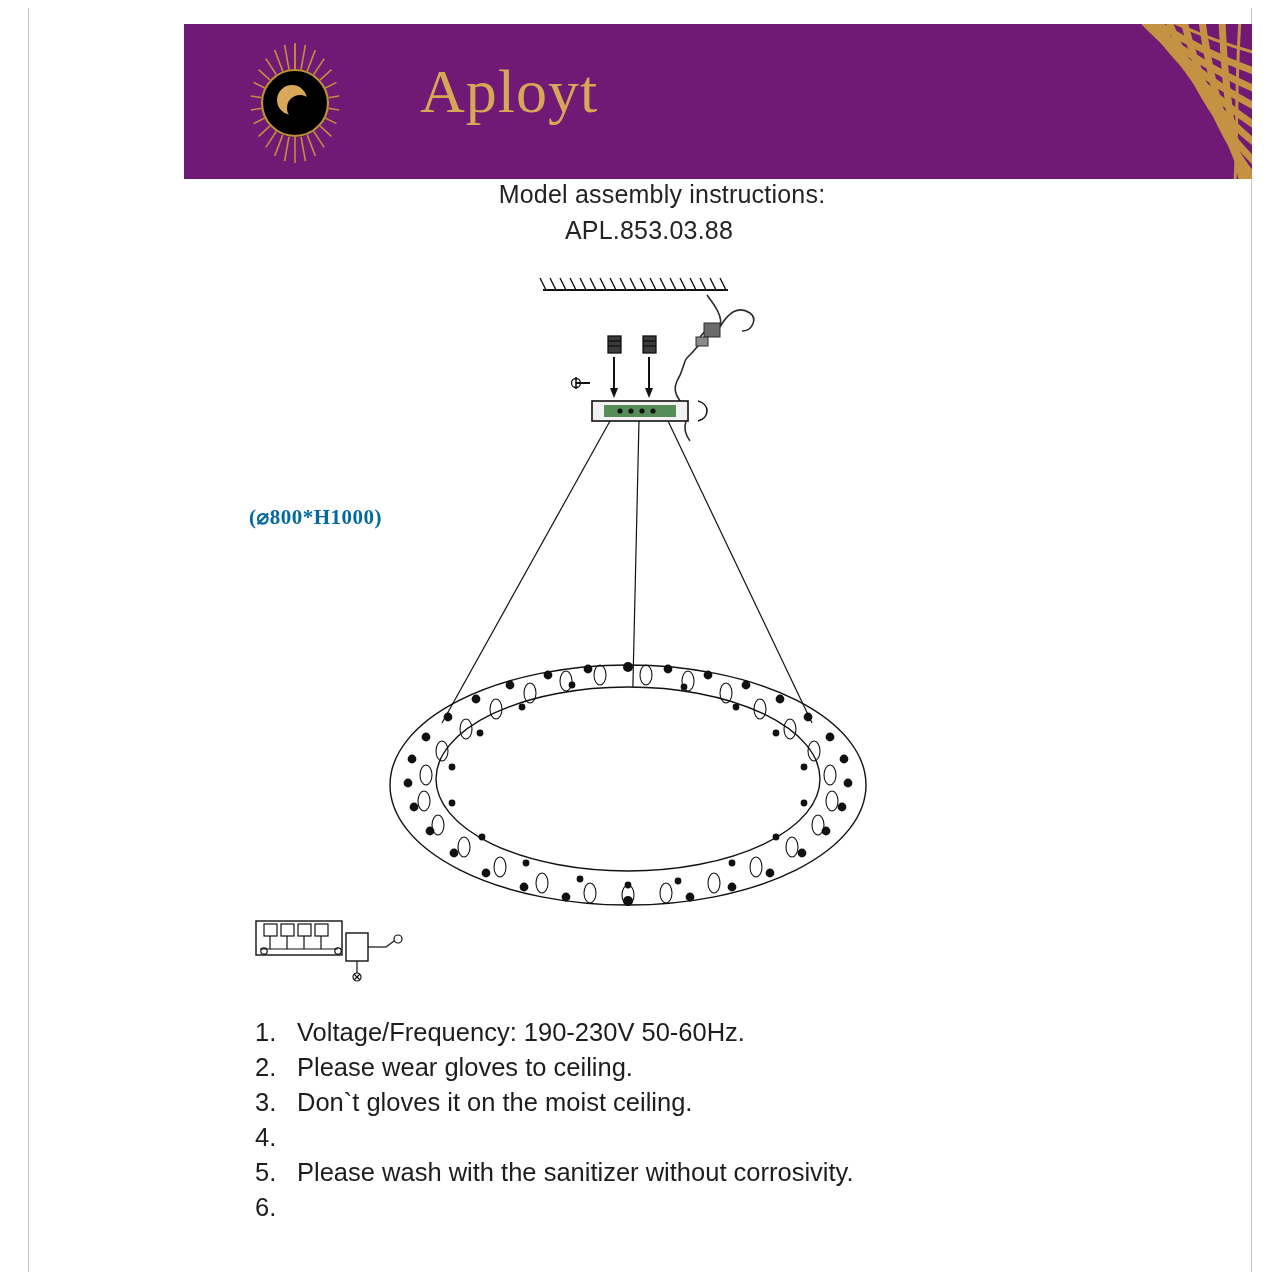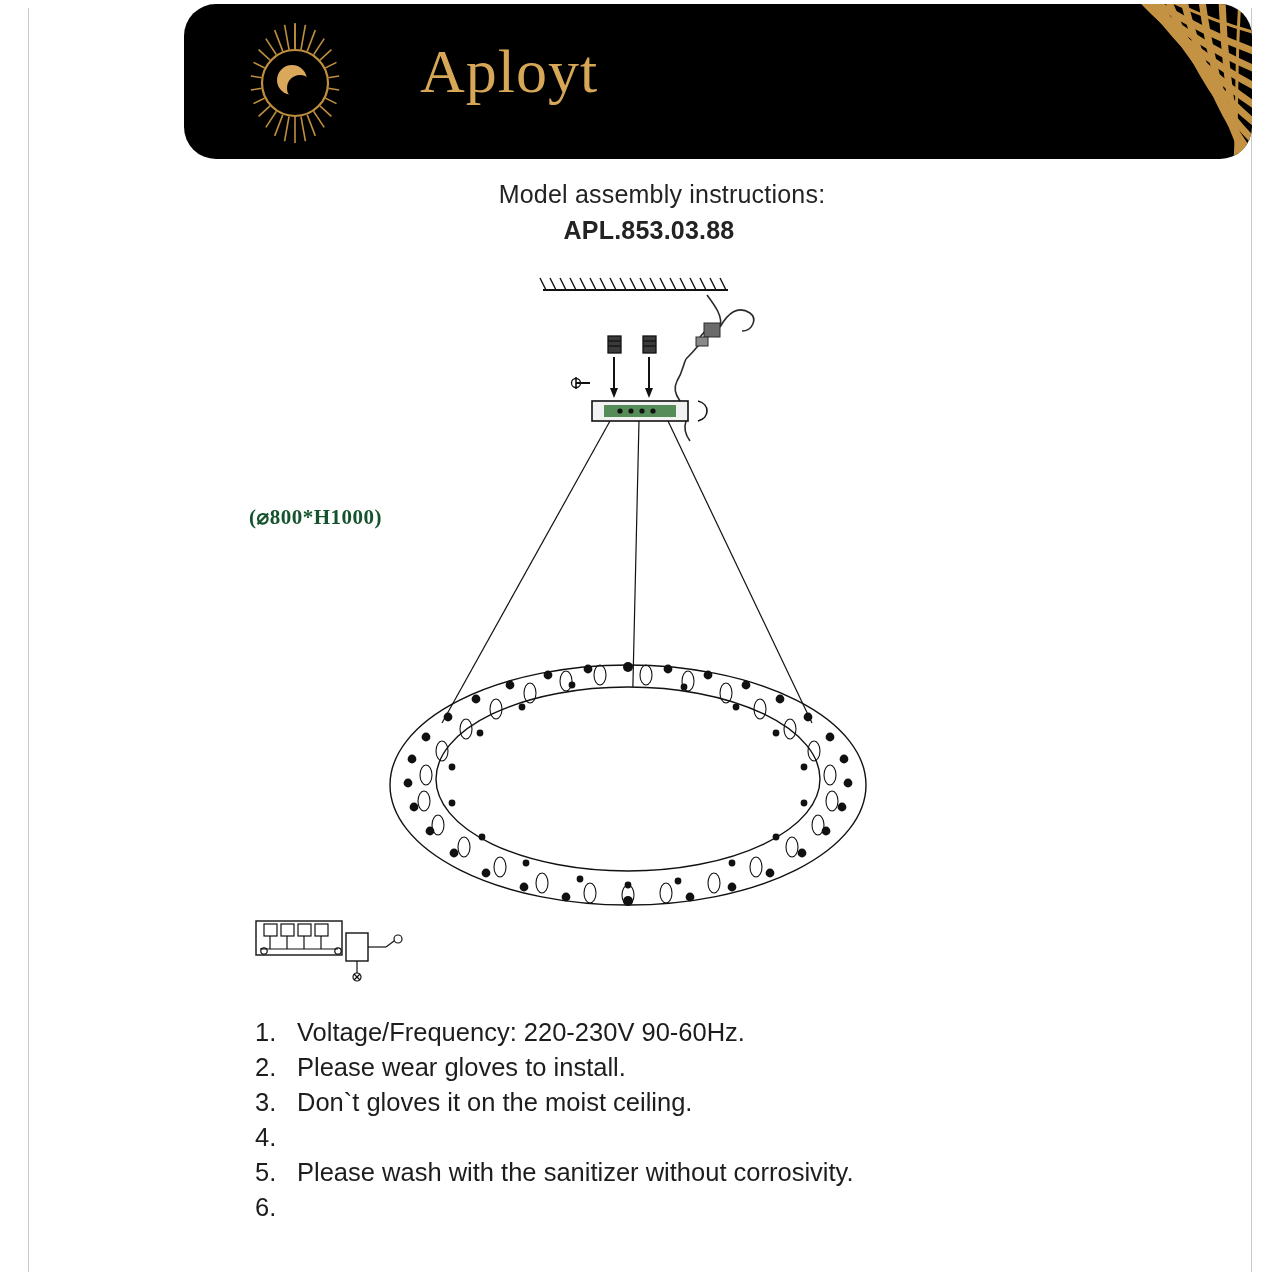--- a/index.html
+++ b/index.html
@@ -28,25 +28,24 @@
     left: 28px; top: 8px;
     width: 1224px; height: 1264px;
     border-left: 1.5px solid #c9c9c9;
     border-right: 1.5px solid #c9c9c9;
     box-sizing: border-box;
   }
 
   
   .banner {
     position: absolute;
-    left: 184px; top: 4px;
+    left: 184px; top: 24px;
     width: 1068px; height: 155px;
-    background: #000000;
+    background: #701a75;
     overflow: hidden;
-    border-radius: 32px;
   }
   .banner-logo-mark {
     position: absolute;
     left: 46px; top: 14px;
     width: 130px; height: 130px;
   }
   .banner-wordmark {
     position: absolute;
     left: 236px; top: 32px;
     font-family: "Liberation Serif", serif;
@@ -68,31 +67,31 @@
     width: 1280px;
     text-align: center;
   }
   .title-line {
     font-size: 25px;
     color: #232323;
     line-height: 36px;
     letter-spacing: .2px;
     margin-left: 44px;
   }
-  .title-line.offs { margin-left: 18px; font-weight: bold; }
+  .title-line.offs { margin-left: 18px; }
 
   
   .dim-label {
     position: absolute;
     left: 249px; top: 505px;
     font-family: "Liberation Serif", serif;
     font-size: 21px;
     font-weight: bold;
     letter-spacing: .5px;
-    color: #14532d;
+    color: #0369a1;
   }
 
   
   .drawing {
     position: absolute;
     left: 180px; top: 255px;
     width: 920px; height: 740px;
   }
 
   
@@ -389,25 +388,25 @@
       <line x1="105" y1="46" x2="105" y2="58"></line>
       <circle cx="105" cy="62" r="4"></circle>
       <line x1="102" y1="59" x2="108" y2="65"></line>
       <line x1="108" y1="59" x2="102" y2="65"></line>
     </g>
   </svg>
 
   <div class="notes">
     <div class="note-row">
       <span class="note-num">1.</span>
-      <span class="note-text">Voltage/Frequency: 220-230V 90-60Hz.</span>
+      <span class="note-text">Voltage/Frequency: 190-230V 50-60Hz.</span>
     </div>
     <div class="note-row">
       <span class="note-num">2.</span>
-      <span class="note-text">Please wear gloves to install.</span>
+      <span class="note-text">Please wear gloves to ceiling.</span>
     </div>
     <div class="note-row">
       <span class="note-num">3.</span>
       <span class="note-text">Don`t gloves it on the moist ceiling.</span>
     </div>
     <div class="note-row">
       <span class="note-num">4.</span>
     </div>
     <div class="note-row">
       <span class="note-num">5.</span>

